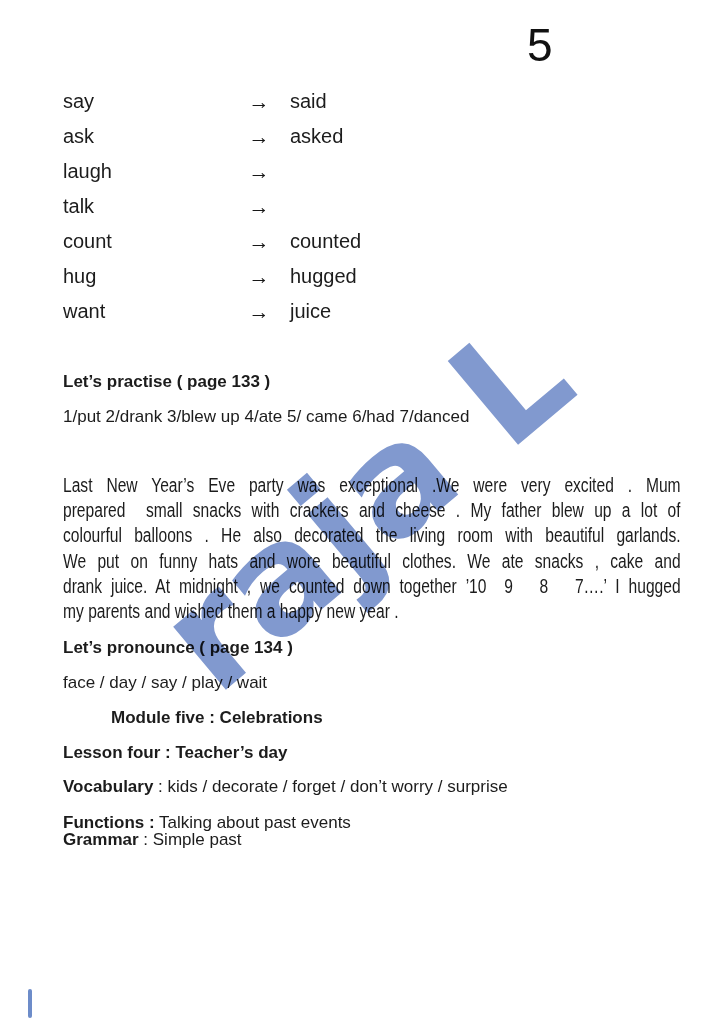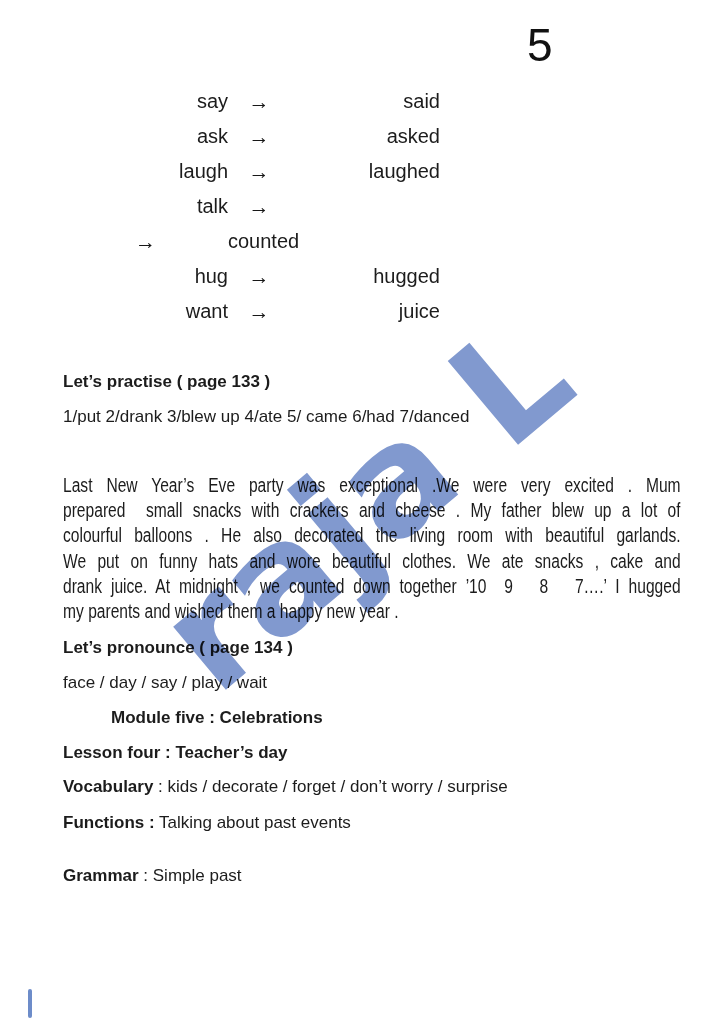--- a/index.html
+++ b/index.html
@@ -15,21 +15,21 @@
   .page-number{
     position:absolute;top:22px;left:527px;
     font-size:46px;line-height:46px;font-weight:400;color:#111;
   }
   
   .verb-table{position:absolute;left:63px;top:84px;}
   .vrow{
     display:grid;grid-template-columns:165px 62px 150px;
     height:35px;align-items:center;
   }
-  .vrow .base,.vrow .past{font-size:20px;text-align:right;}
+  .vrow .base,.vrow .past{font-size:20px;text-align:left;}
   .vrow .arrow{font-size:21px;text-align:center;color:#171717;}
   
   .tline{position:absolute;left:63px;font-size:17px;line-height:25px;white-space:nowrap;}
   .bold{font-weight:700;}
   .para{
     position:absolute;left:63px;top:473px;
     width:772px;
     transform:scaleX(0.80);transform-origin:top left;
     font-size:19.5px;line-height:25.2px;
   }
@@ -73,27 +73,27 @@
       <span class="past">said</span>
     </div>
     <div class="vrow">
       <span class="base">ask</span>
       <span class="arrow">→</span>
       <span class="past">asked</span>
     </div>
     <div class="vrow">
       <span class="base">laugh</span>
       <span class="arrow">→</span>
-      <span class="past">laughed</span>
     </div>
     <div class="vrow">
       <span class="base">talk</span>
       <span class="arrow">→</span>
     </div>
     <div class="vrow">
+      <span class="base">count</span>
       <span class="arrow">→</span>
       <span class="past">counted</span>
     </div>
     <div class="vrow">
       <span class="base">hug</span>
       <span class="arrow">→</span>
       <span class="past">hugged</span>
     </div>
     <div class="vrow">
       <span class="base">want</span>
@@ -116,21 +116,21 @@
 
   <div class="tline bold" style="top:635px;">Let’s pronounce ( page 134 )</div>
   <div class="tline" style="top:670px;">face / day / say / play / wait</div>
   <div class="tline bold" style="top:705px;margin-left:48px;">Module five : Celebrations</div>
   <div class="tline" style="top:774px;"><span class="bold">Vocabulary</span><span> : kids / decorate / forget / don’t worry / surprise</span></div>
 
   <div class="tline bold" style="top:740px;">Lesson four : Teacher’s day</div>
 
   <div class="tline" style="top:810px;"><span class="bold">Functions :</span><span> Talking about past events</span></div>
 
-  <div class="tline" style="top:863px;"><span class="bold">Grammar</span><span> : Simple past</span></div>
+  <div class="tline" style="top:827px;"><span class="bold">Grammar</span><span> : Simple past</span></div>
 
   <div class="watermark">
       <span>raja L</span>
     </div>
 
   <div class="corner-line"></div>
 
 </div>
 
 </body></html>

